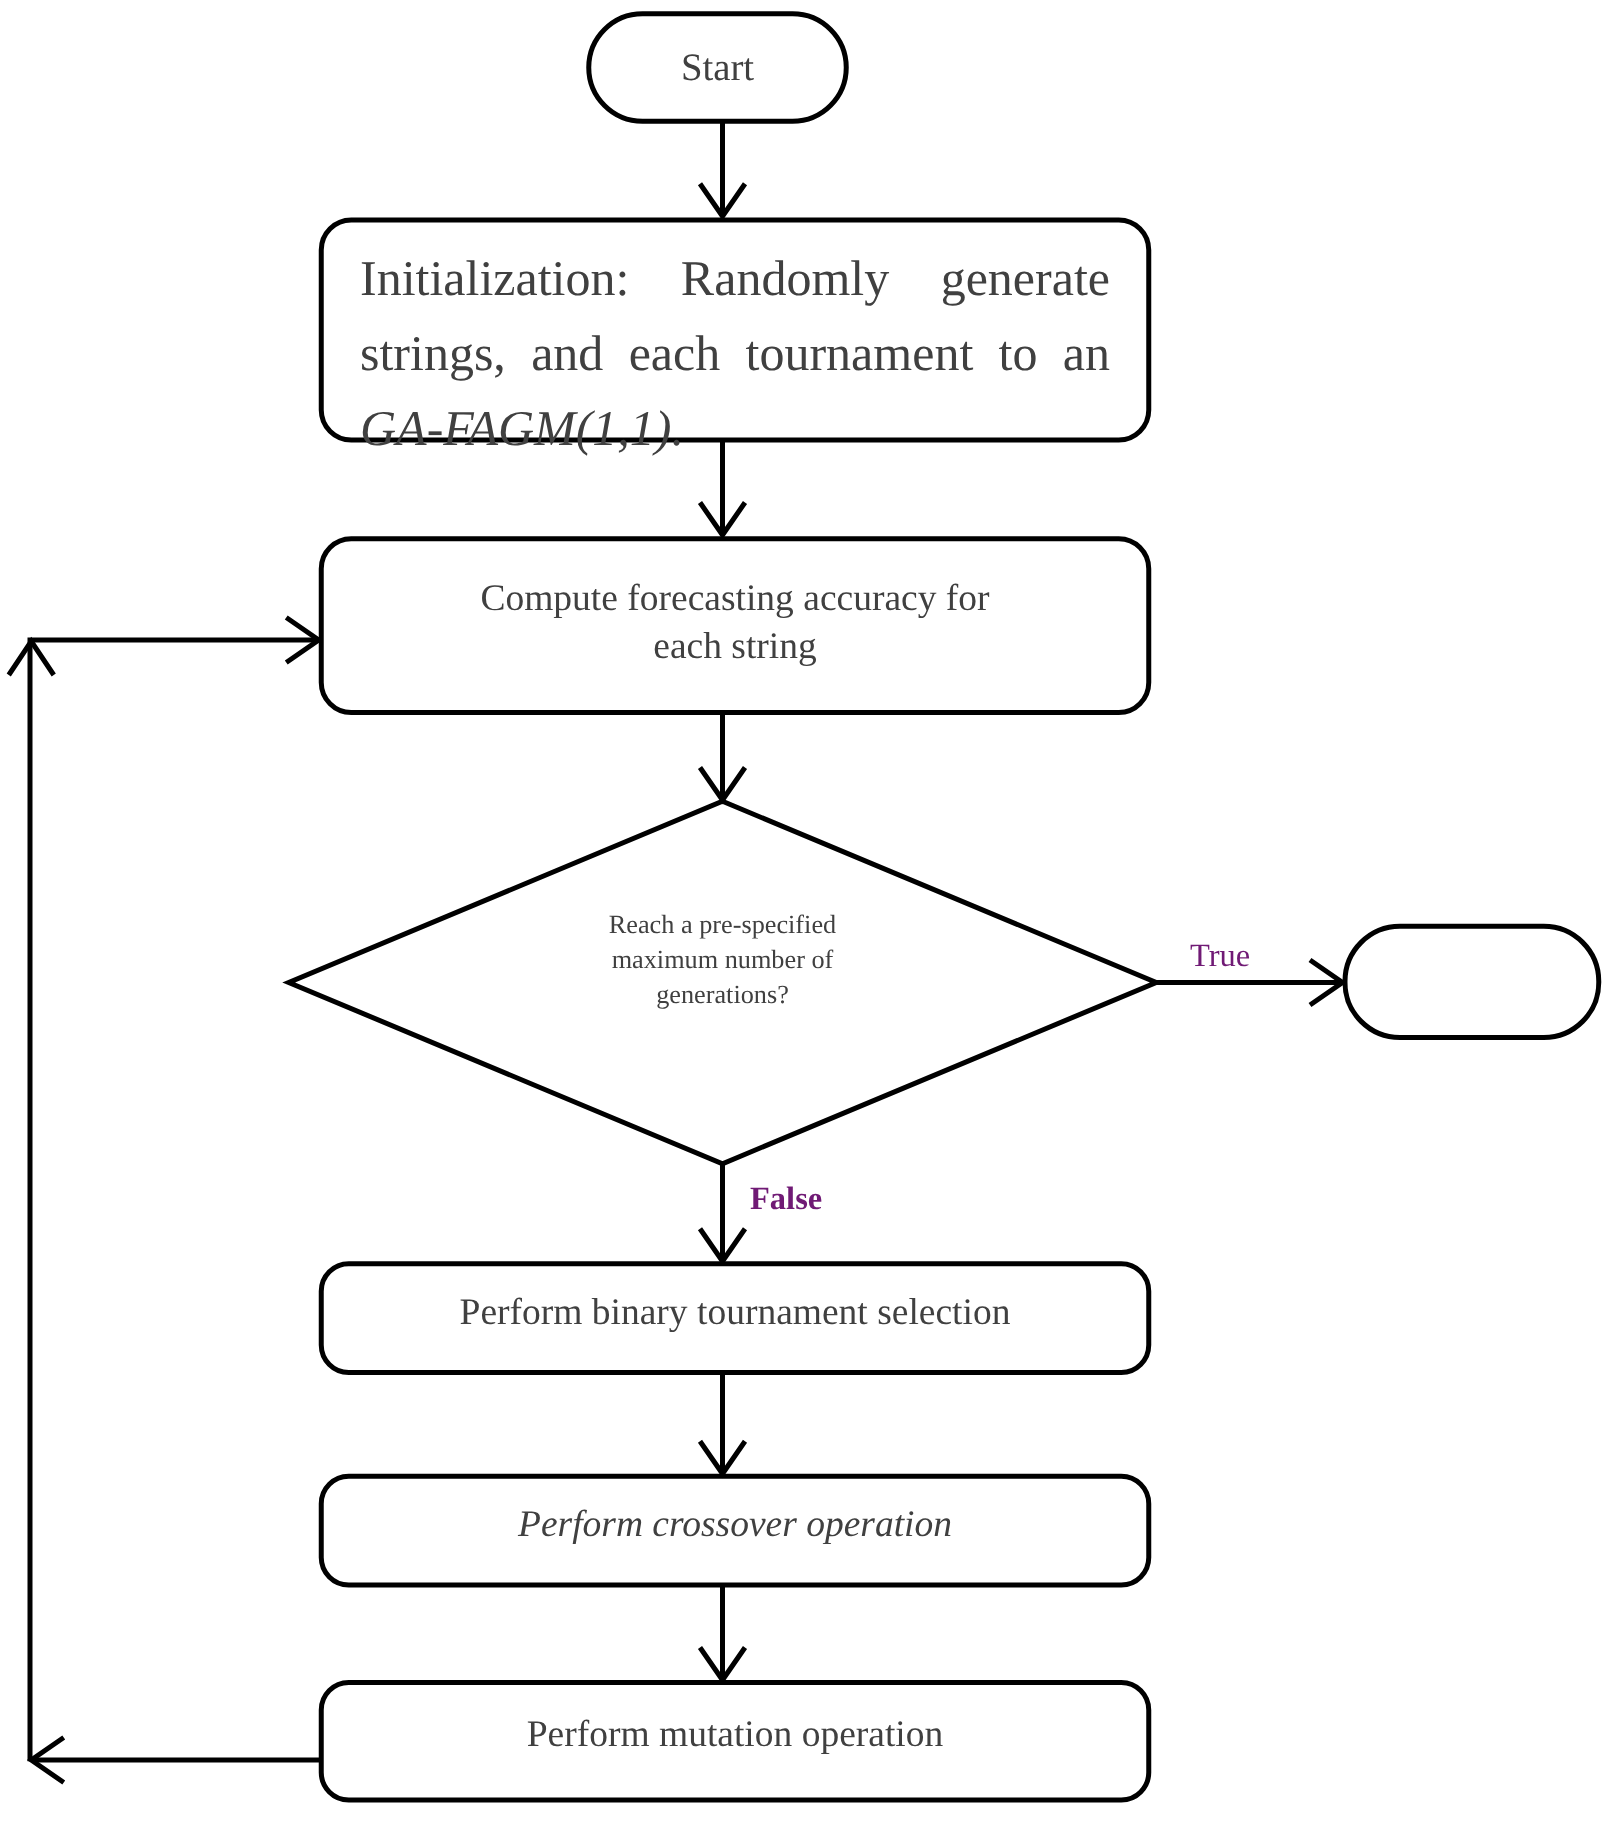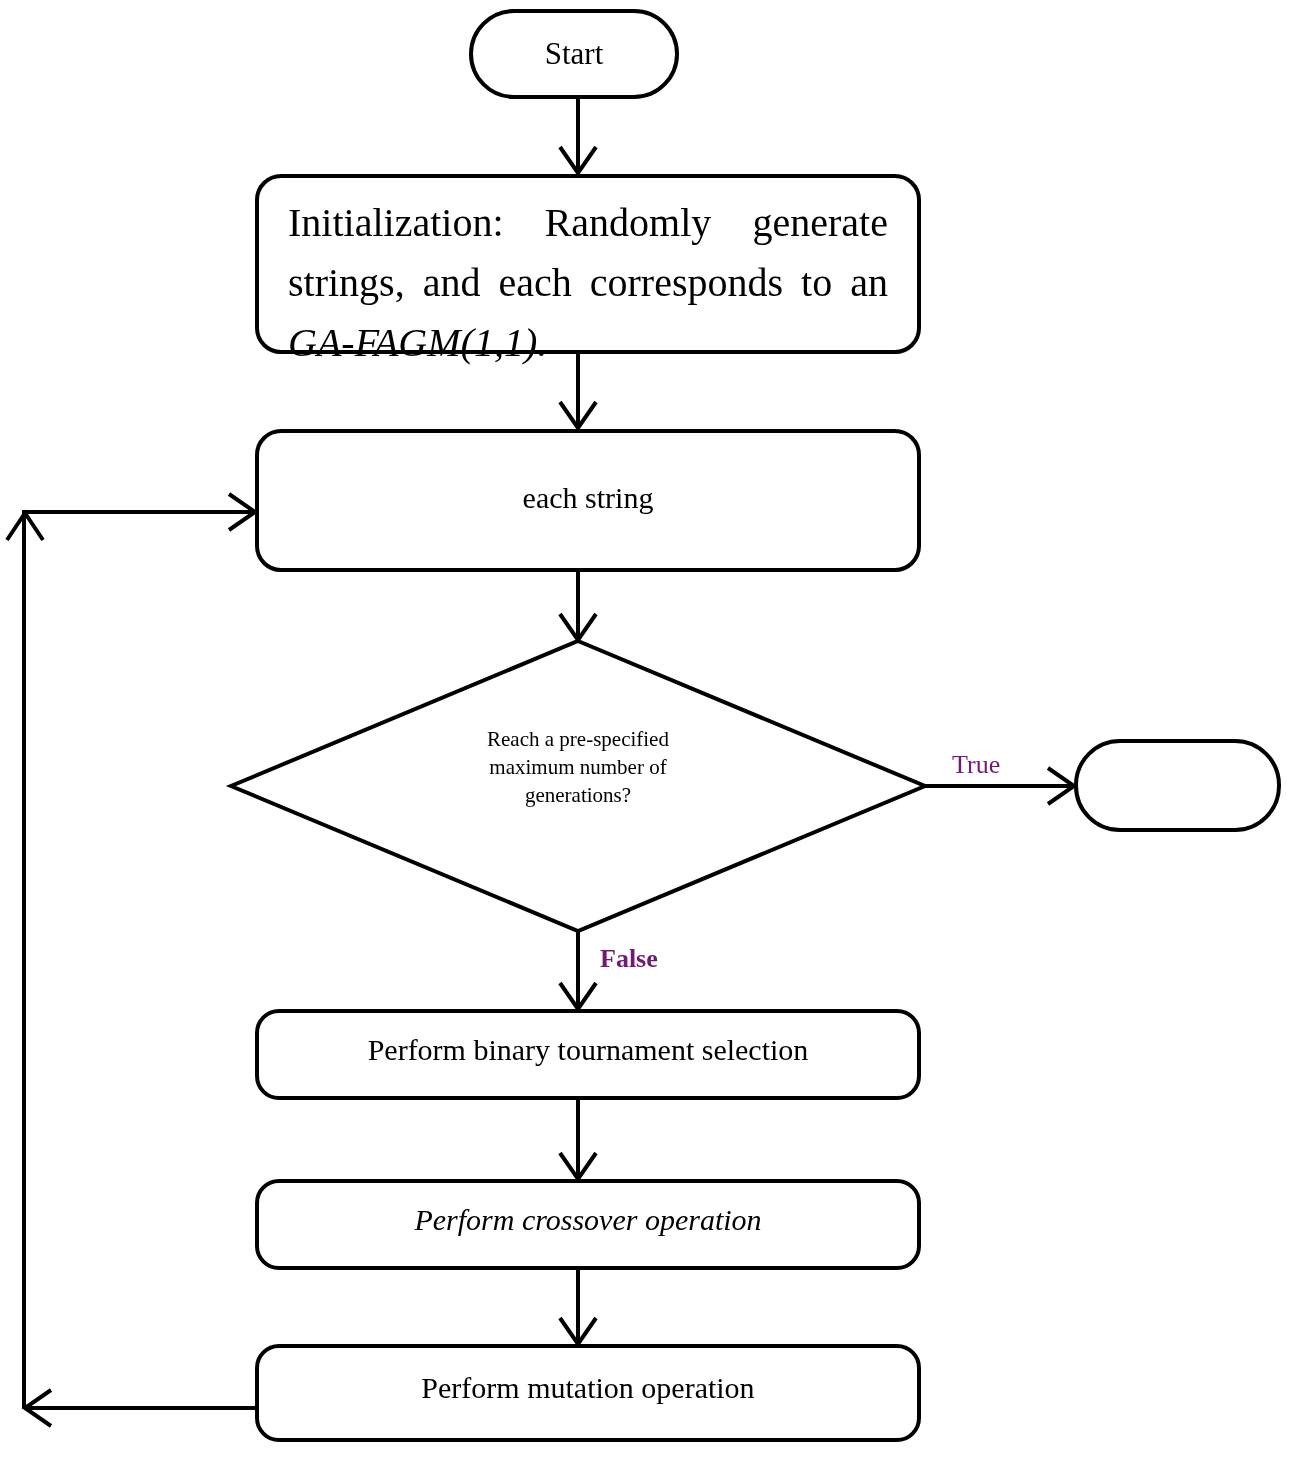--- a/index.html
+++ b/index.html
@@ -21,21 +21,21 @@
     position: absolute;
     left: 0;
     top: 0;
     width: 1294px;
     height: 1467px;
   }
   .node-text {
     position: absolute;
     box-sizing: border-box;
     display: flex;
-    color: #000000;
+    color: #404040;
     pointer-events: none;
     z-index: 3;
   }
   .center-mid {
     align-items: center;
     justify-content: center;
     text-align: center;
   }
   .terminal-label {
     font-size: 31px;
@@ -148,25 +148,26 @@
       <line x1="22" y1="512" x2="255" y2="512" stroke="#000000" stroke-width="4"></line>
       <polyline points="229,494 255,512 229,530" fill="none" stroke="#000000" stroke-width="4"></polyline>
     </g>
 
   </svg>
 
   <div class="node-text center-mid terminal-label" style="left:471px; top:11px; width:206px; height:86px;">Start</div>
 
   <div class="node-text justified" style="left:288px; top:193px; width:600px; height:140px;">
     <span>Initialization: Randomly generate</span>
-    <span>strings, and each corresponds to an</span>
+    <span>strings, and each tournament to an</span>
     <span class="last">GA-FAGM(1,1).</span>
   </div>
 
   <div class="node-text center-mid process-label" style="left:257px; top:438px; width:662px; height:120px; flex-direction:column;">
+    <span>Compute forecasting accuracy for</span>
     <span>each string</span>
   </div>
 
   <div class="node-text decision-label" style="left:378px; top:718px; width:400px; height:100px; flex-direction:column;">
     <span>Reach a pre-specified</span>
     <span>maximum number of</span>
     <span>generations?</span>
   </div>
 
 

